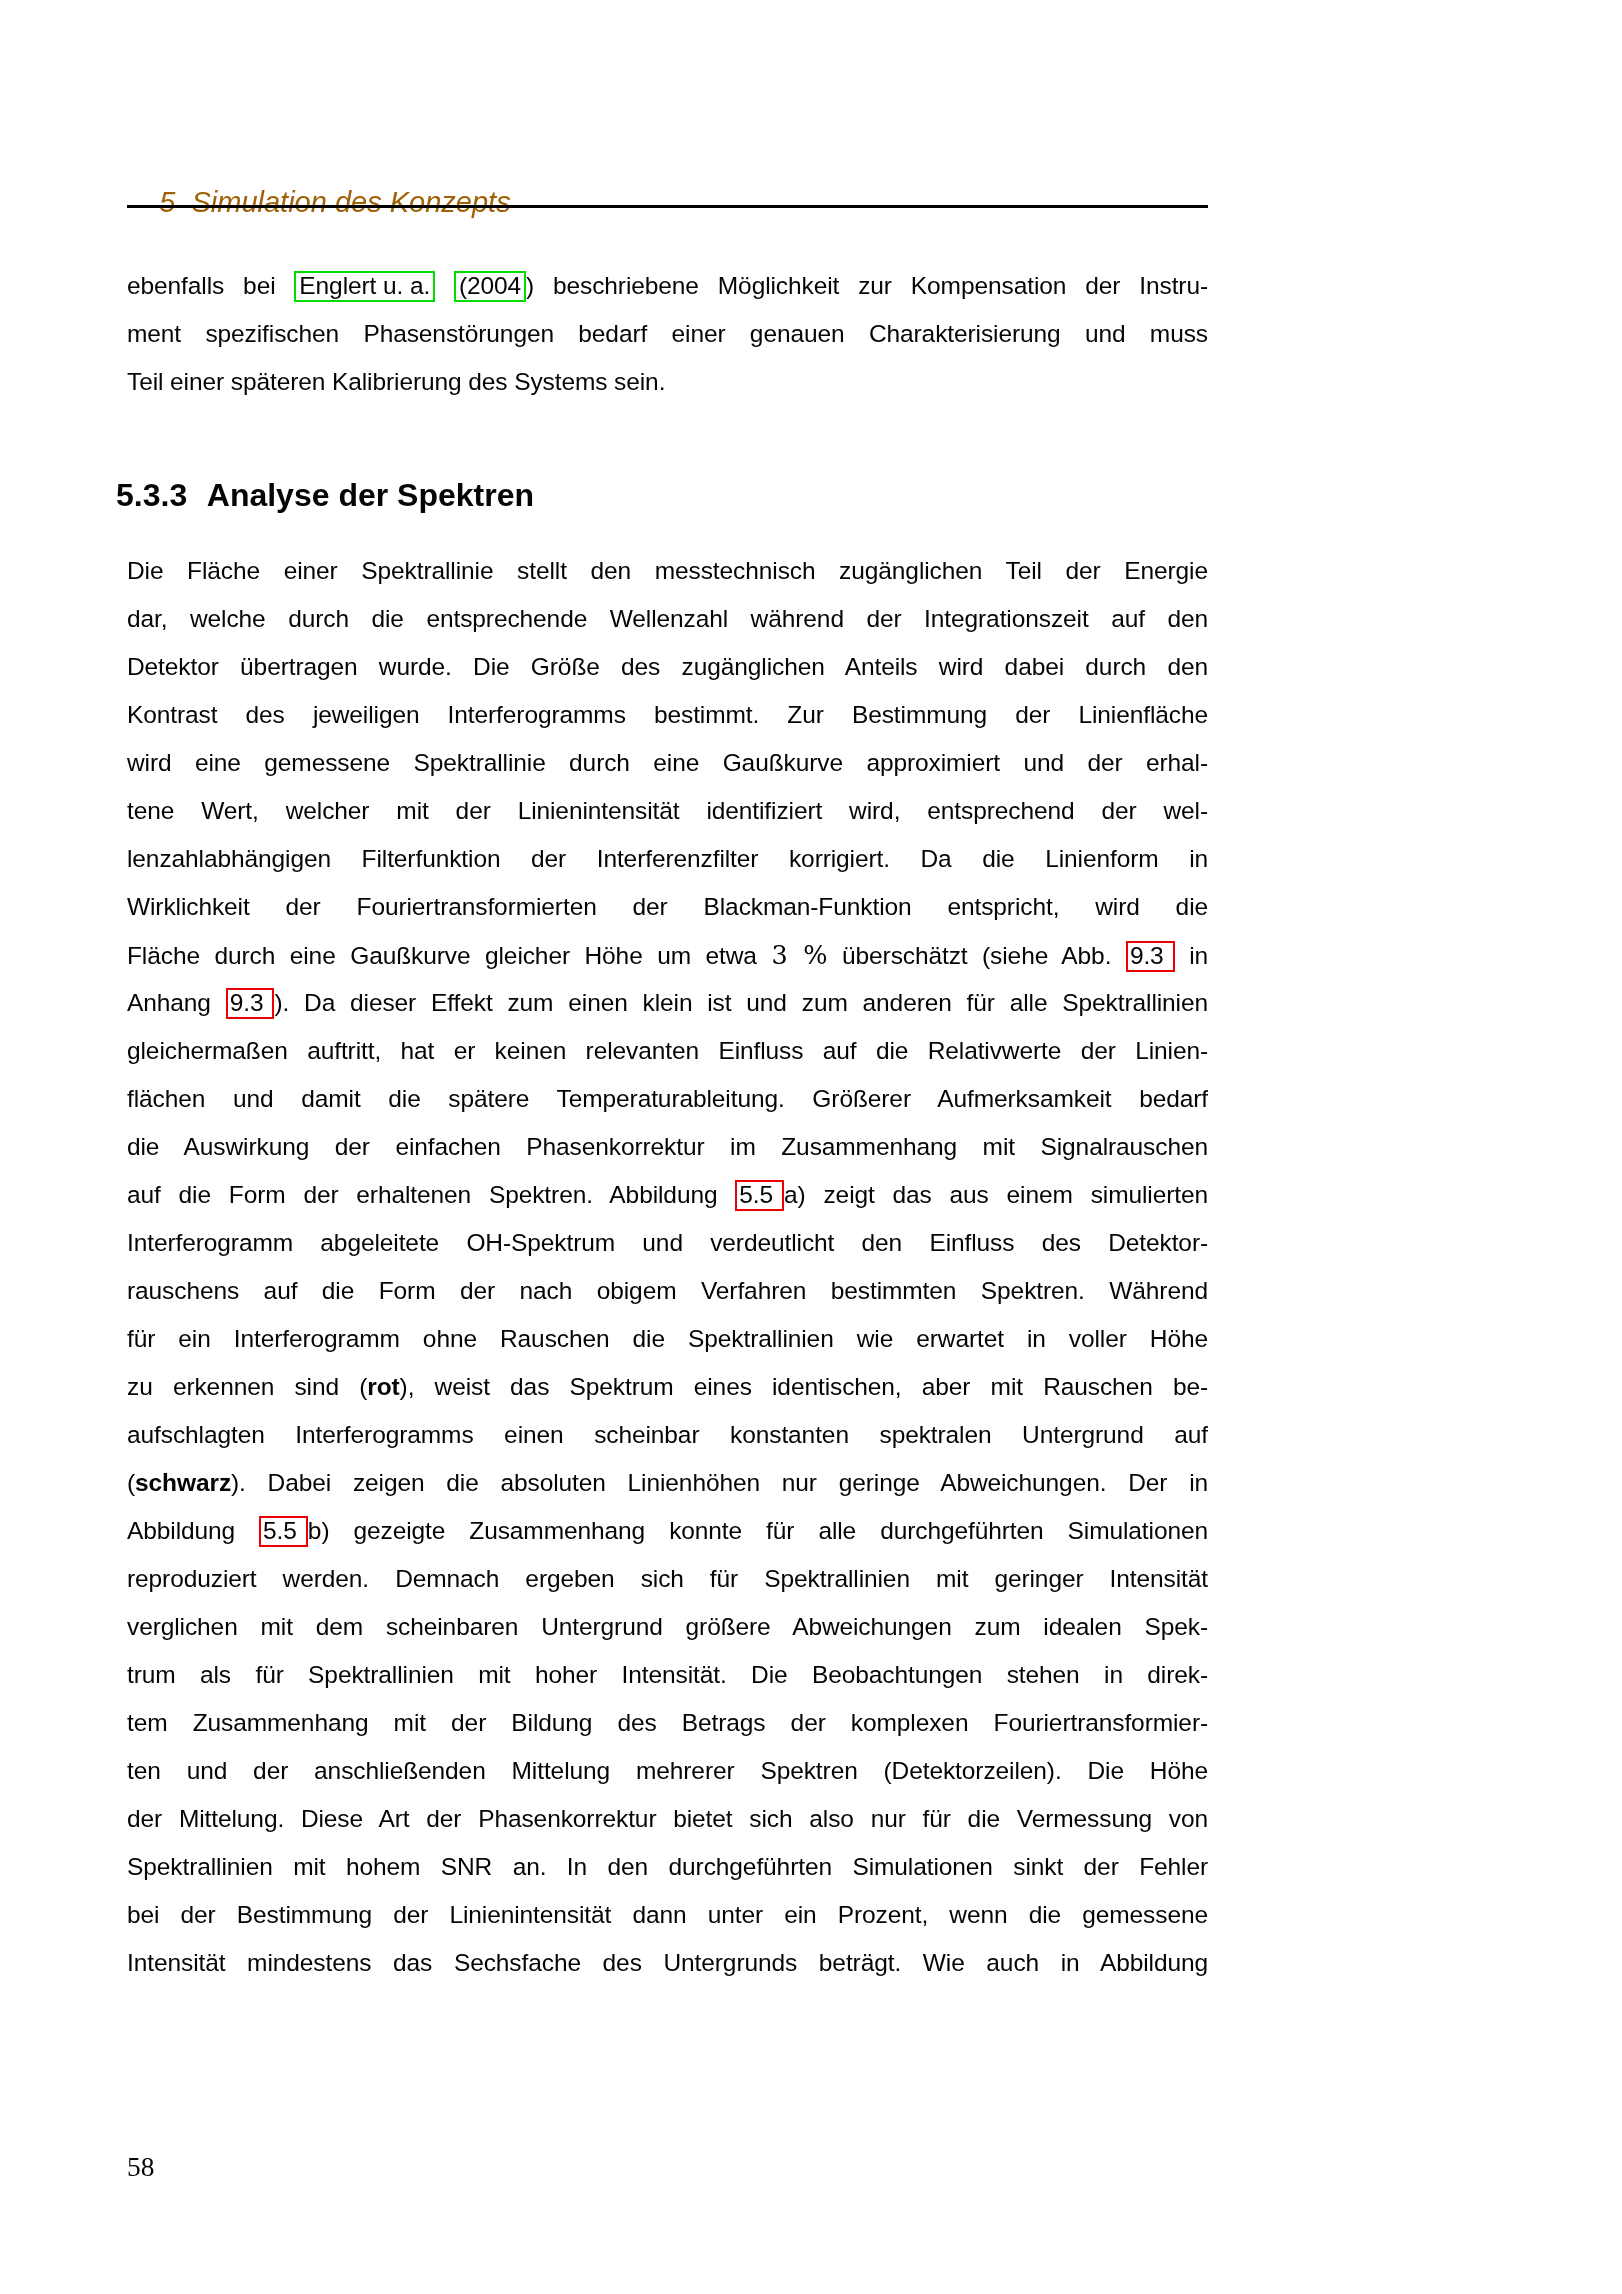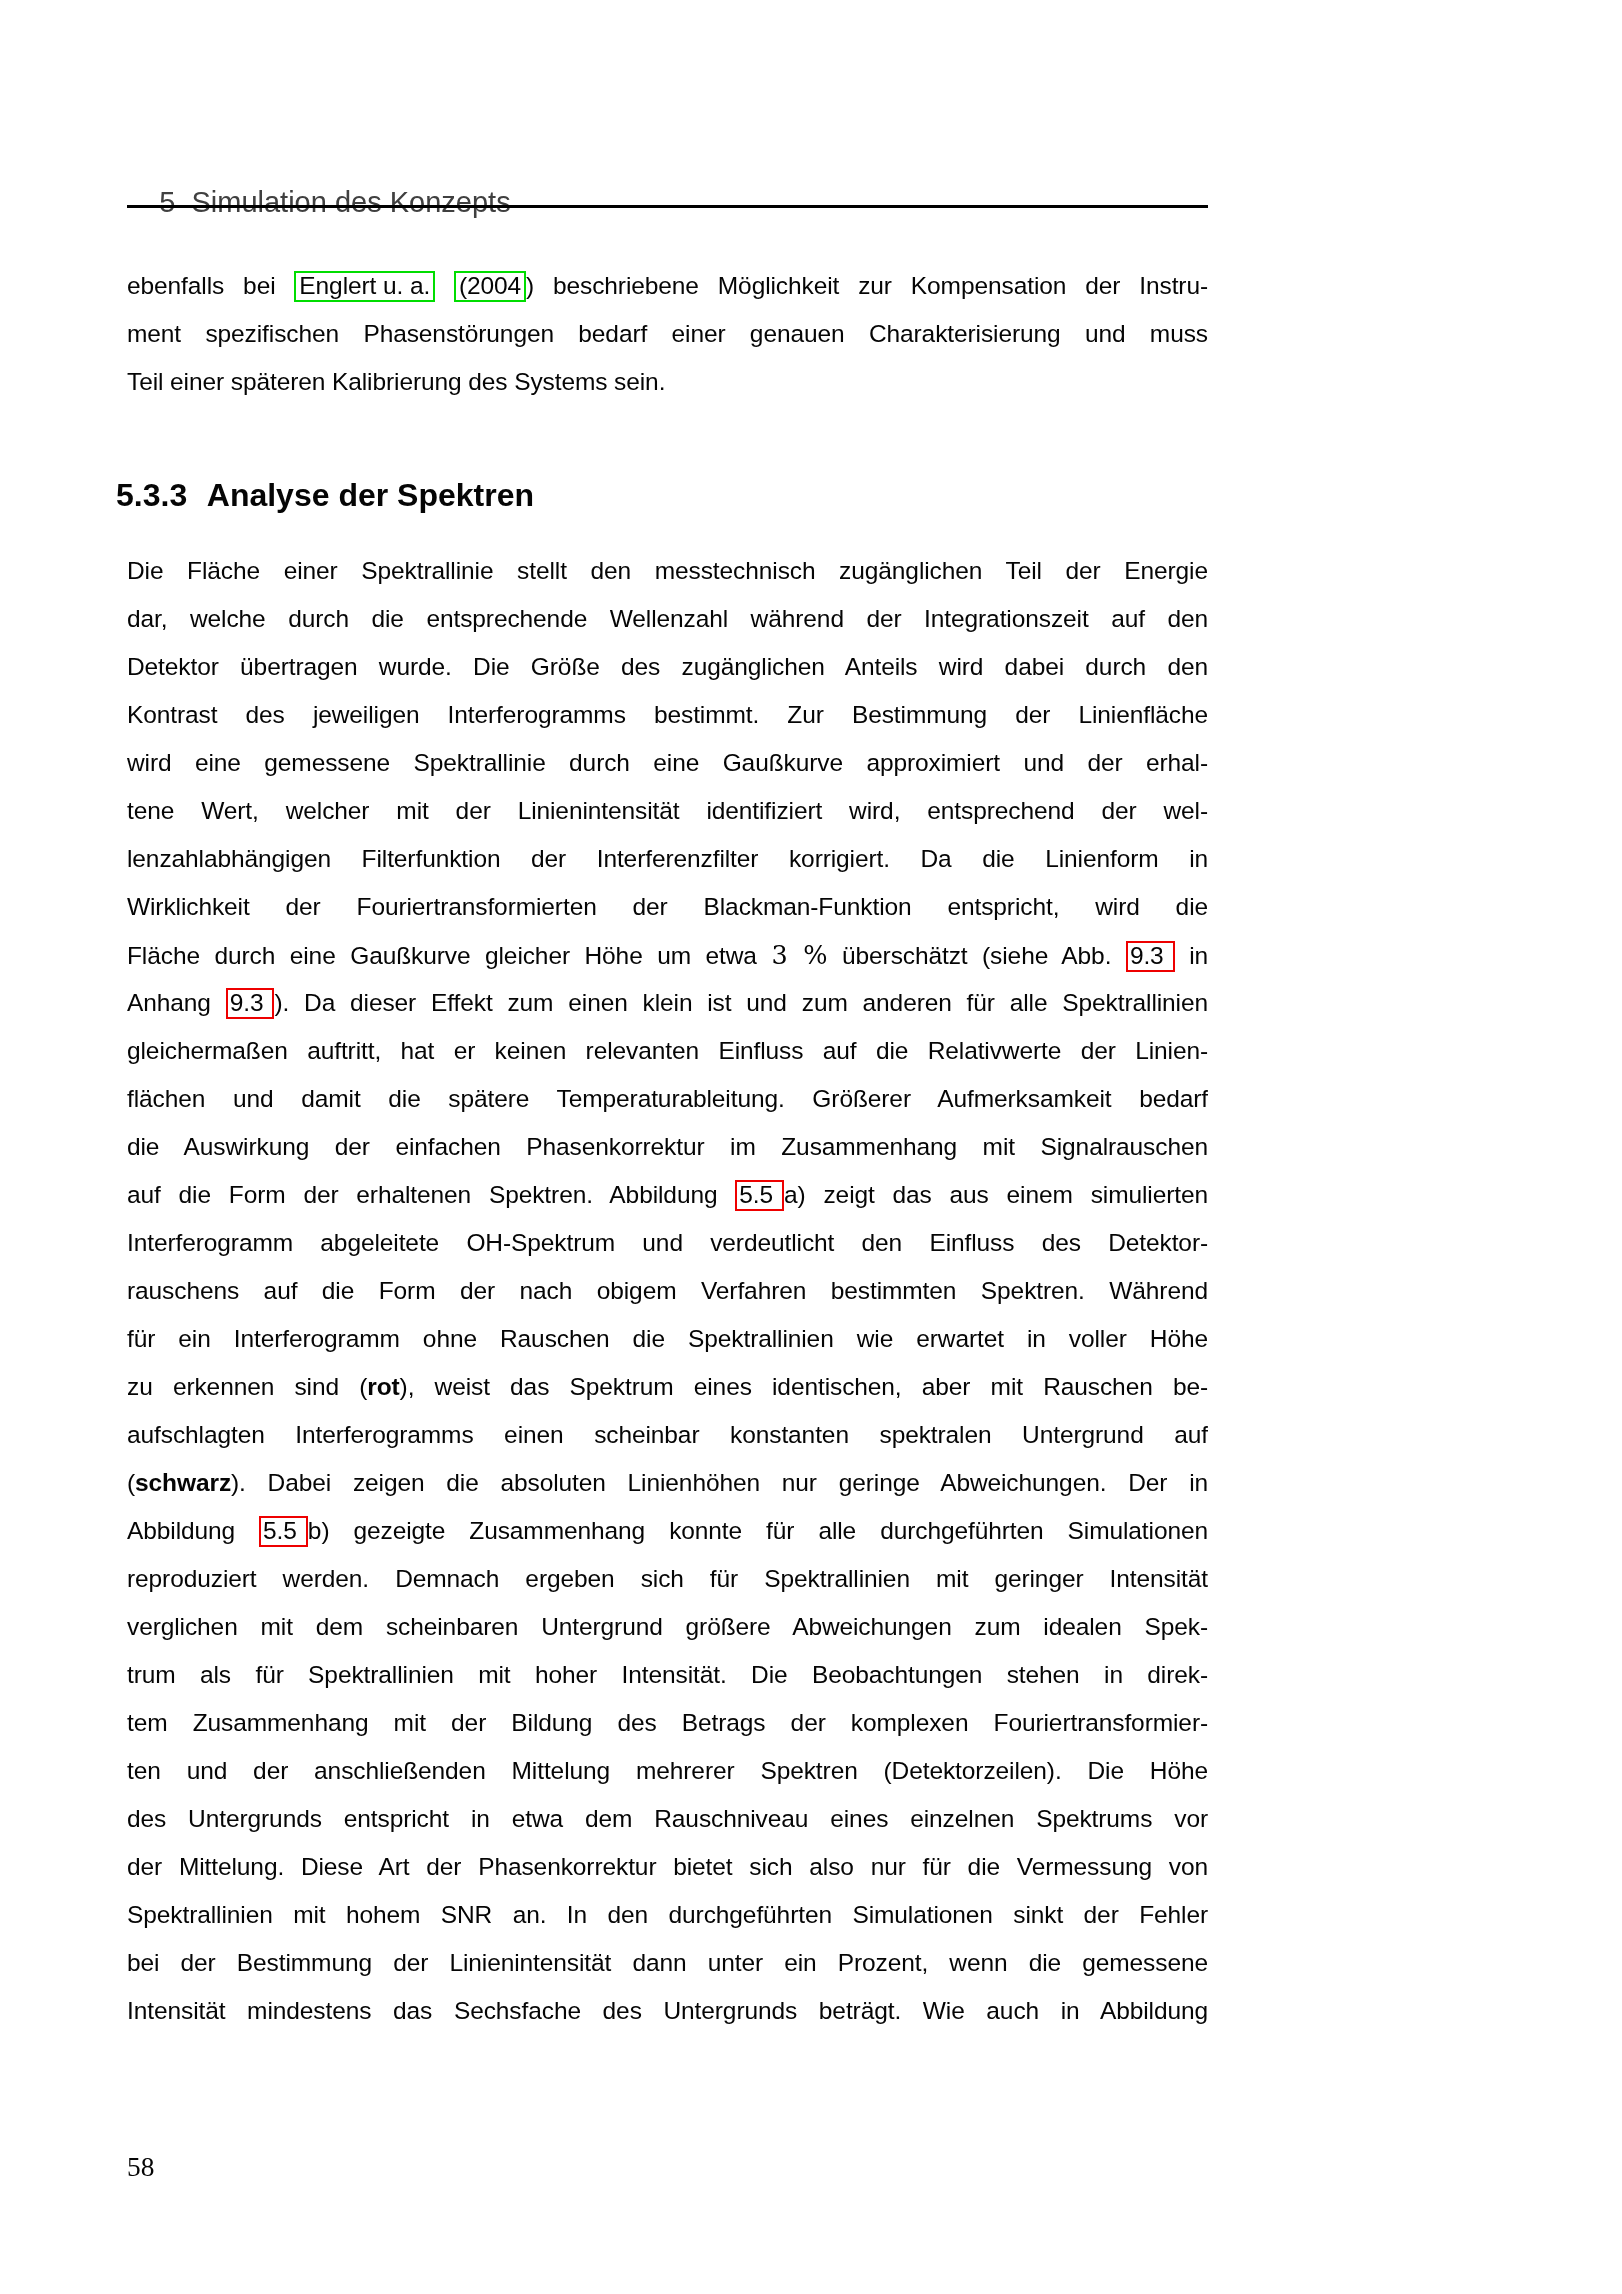--- a/index.html
+++ b/index.html
@@ -9,24 +9,25 @@
     height: 2295px;
     background: #ffffff;
     font-family: "Liberation Sans", sans-serif;
     color: #050505;
   }
   .running-header {
     position: absolute;
     left: 127px;
     top: 147px;
     width: 1081px;
+    font-style: italic;
     font-size: 29px;
     line-height: 37px;
     white-space: pre-wrap;
-    color: #404040;
+    color: #a16207;
   }
   .header-rule {
     position: absolute;
     left: 127px;
     top: 205px;
     width: 1081px;
     height: 2.9px;
     background: var(--rule-color, #000);
   }
   .para {
@@ -122,21 +123,20 @@
       <div class="line"><span>für ein Interferogramm ohne Rauschen die Spektrallinien wie erwartet in voller Höhe</span></div>
       <div class="line"><span>zu erkennen sind (</span><span class="bold">rot</span><span>), weist das Spektrum eines identischen, aber mit Rauschen be-</span></div>
       <div class="line"><span>aufschlagten Interferogramms einen scheinbar konstanten spektralen Untergrund auf</span></div>
       <div class="line"><span>(</span><span class="bold">schwarz</span><span>). Dabei zeigen die absoluten Linienhöhen nur geringe Abweichungen. Der in</span></div>
       <div class="line"><span>Abbildung </span><span class="refbox">5.5</span><span>b) gezeigte Zusammenhang konnte für alle durchgeführten Simulationen</span></div>
       <div class="line"><span>reproduziert werden. Demnach ergeben sich für Spektrallinien mit geringer Intensität</span></div>
       <div class="line"><span>verglichen mit dem scheinbaren Untergrund größere Abweichungen zum idealen Spek-</span></div>
       <div class="line"><span>trum als für Spektrallinien mit hoher Intensität. Die Beobachtungen stehen in direk-</span></div>
       <div class="line"><span>tem Zusammenhang mit der Bildung des Betrags der komplexen Fouriertransformier-</span></div>
       <div class="line"><span>ten und der anschließenden Mittelung mehrerer Spektren (Detektorzeilen). Die Höhe</span></div>
-      <div class="line"><span>des Untergrunds entspricht in etwa dem Rauschniveau eines einzelnen Spektrums vor</span></div>
       <div class="line"><span>der Mittelung. Diese Art der Phasenkorrektur bietet sich also nur für die Vermessung von</span></div>
       <div class="line"><span>Spektrallinien mit hohem SNR an. In den durchgeführten Simulationen sinkt der Fehler</span></div>
       <div class="line"><span>bei der Bestimmung der Linienintensität dann unter ein Prozent, wenn die gemessene</span></div>
       <div class="line"><span>Intensität mindestens das Sechsfache des Untergrunds beträgt. Wie auch in Abbildung</span></div>
     </div>
 
   <div class="page-number">58</div>
 
 </div>
 

